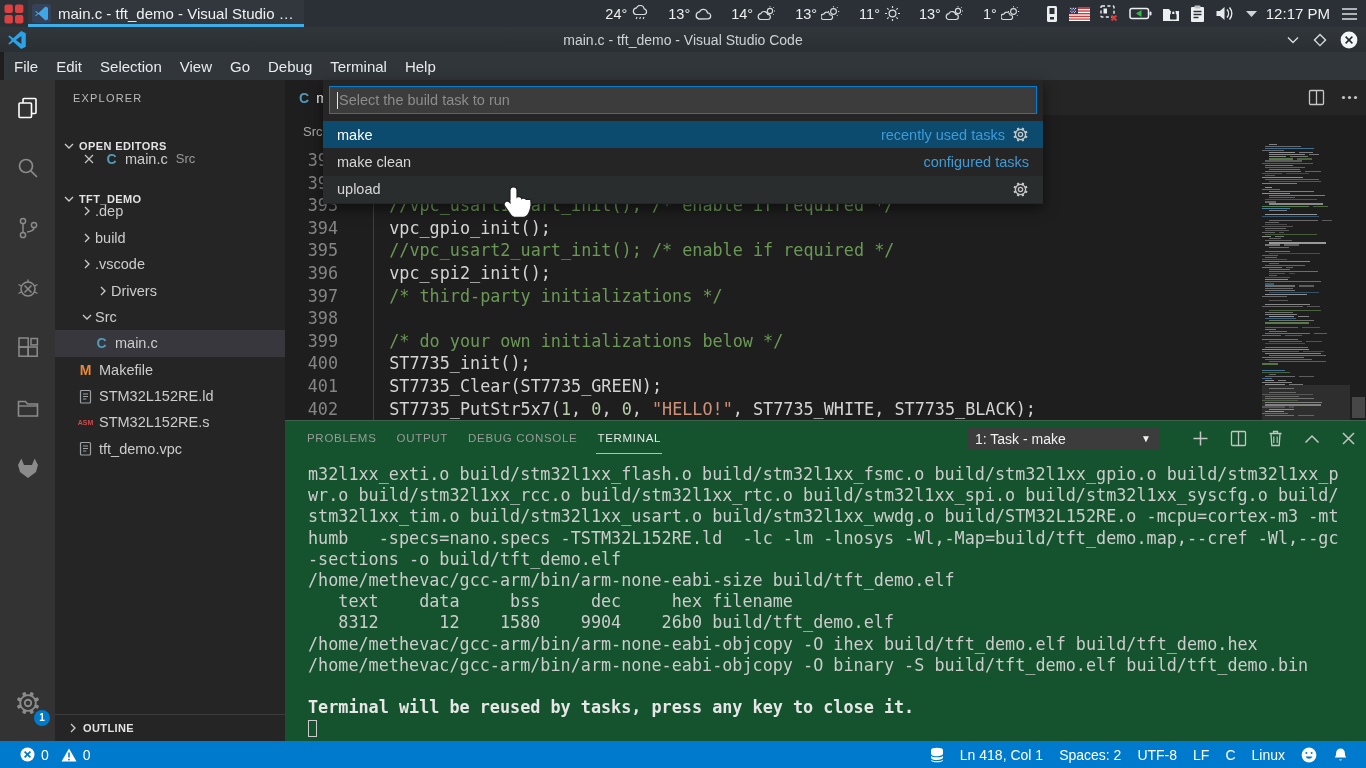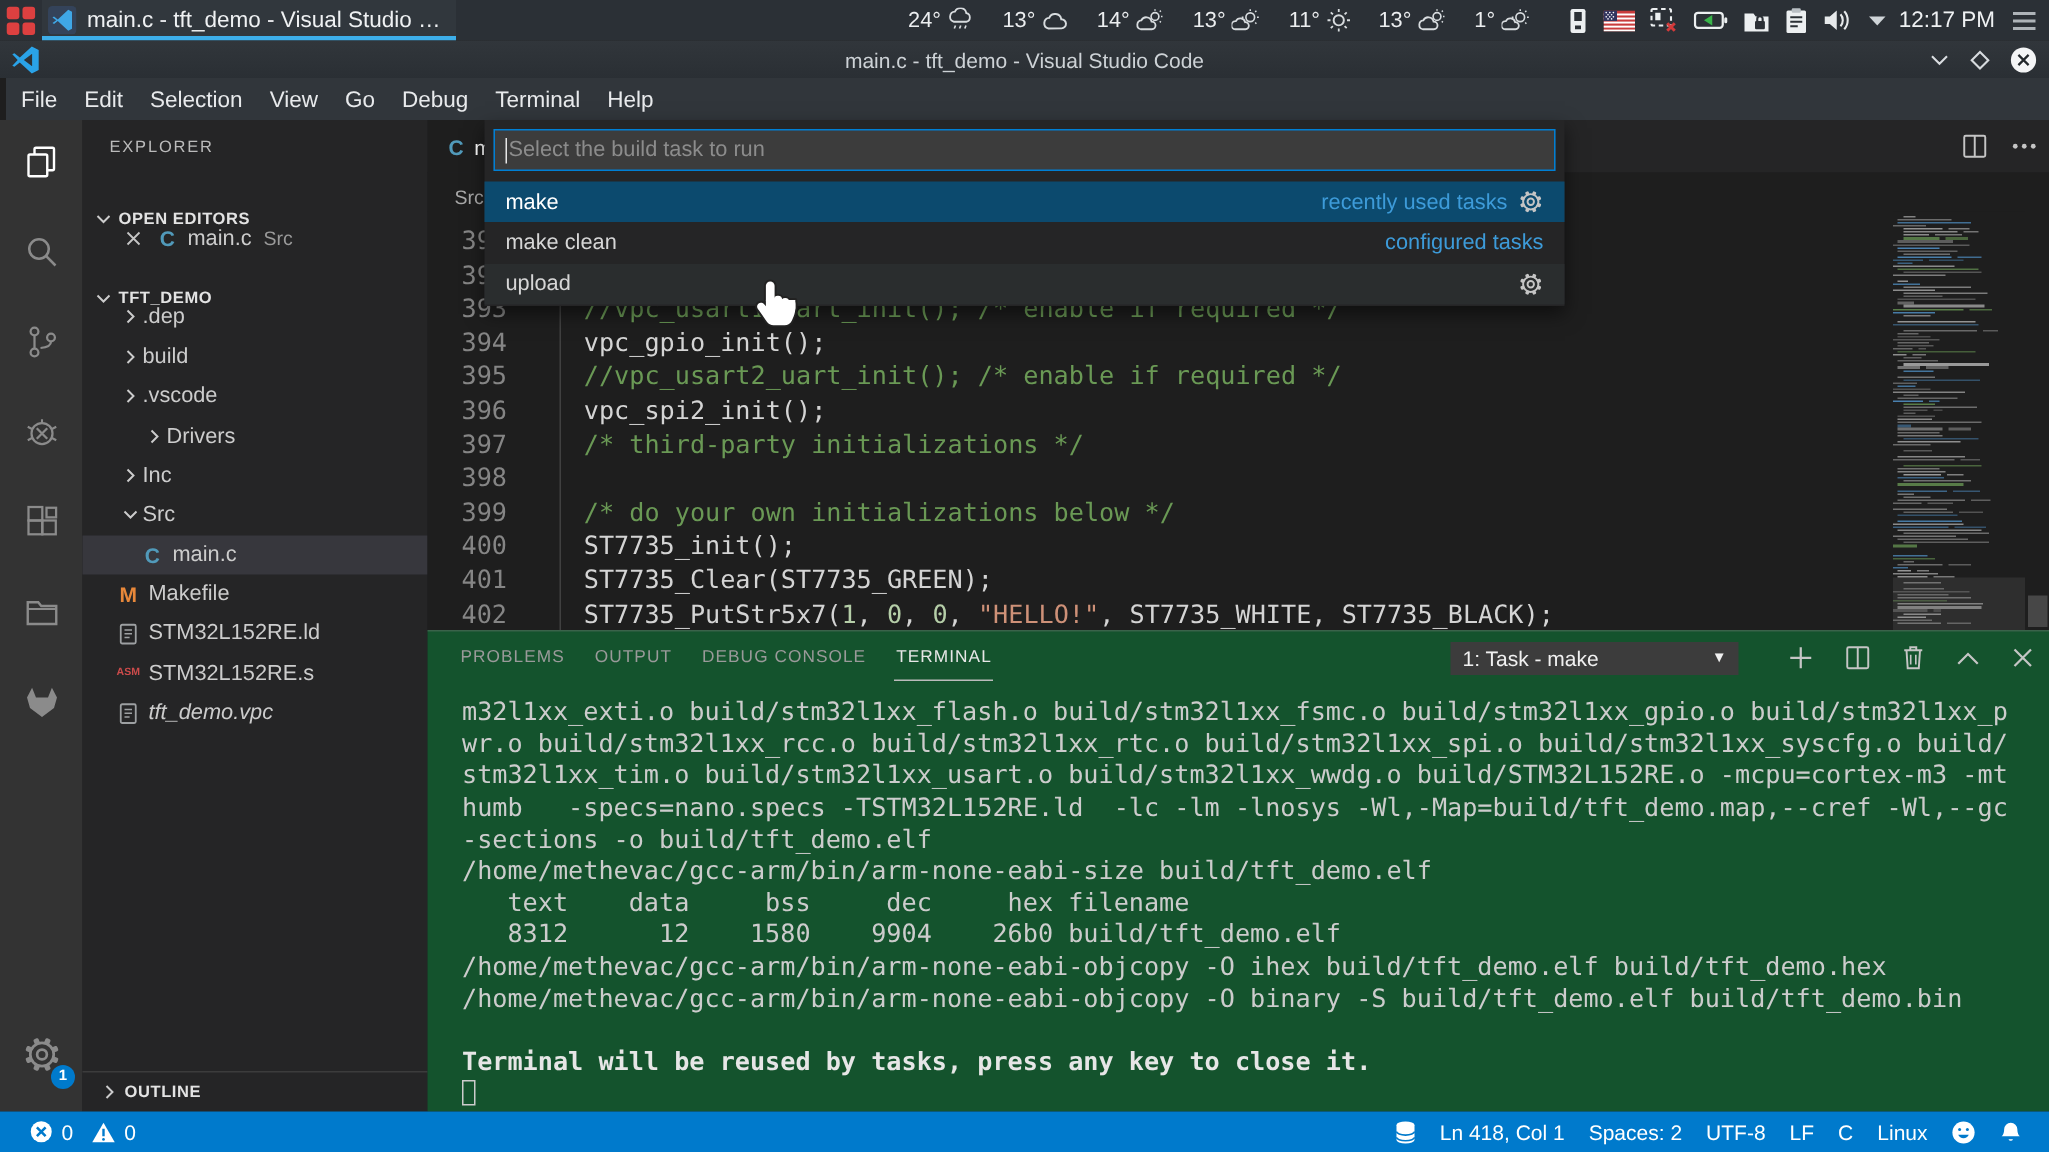--- a/index.html
+++ b/index.html
@@ -494,28 +494,20 @@
             <span class="twisty">
               <svg width="16" height="16" viewBox="0 0 16 16" fill="none" style="display:block">
                 <path d="M6 4 L10 8 L6 12" stroke="#cccccc" stroke-width="1.3" fill="none"></path>
               </svg>
             </span>
             <span class="sb-label">Drivers</span>
           </div>
           <div class="sb-row" style="padding-left: 24px;">
             <span class="twisty">
               <svg width="16" height="16" viewBox="0 0 16 16" fill="none" style="display:block">
-                <path d="M6 4 L10 8 L6 12" stroke="#cccccc" stroke-width="1.3" fill="none"></path>
-              </svg>
-            </span>
-            <span class="sb-label">Inc</span>
-          </div>
-          <div class="sb-row" style="padding-left: 24px;">
-            <span class="twisty">
-              <svg width="16" height="16" viewBox="0 0 16 16" fill="none" style="display:block">
                 <path d="M4 6 L8 10 L12 6" stroke="#cccccc" stroke-width="1.3" fill="none"></path>
               </svg>
             </span>
             <span class="sb-label">Src</span>
           </div>
           <div class="sb-row selected" style="padding-left: 38px;">
             <span class="ficon">
               <span class="icon-c">C</span>
             </span>
             <span class="sb-label">main.c</span>
@@ -534,21 +526,21 @@
               </svg>
             </span>
             <span class="sb-label">STM32L152RE.ld</span>
           </div>
           <div class="sb-row" style="padding-left: 22px;">
             <span class="ficon">
               <span class="icon-asm">ASM</span>
             </span>
             <span class="sb-label">STM32L152RE.s</span>
           </div>
-          <div class="sb-row" style="padding-left: 22px; font-style: italic;">
+          <div class="sb-row" style="padding-left: 22px;">
             <span class="ficon">
               <svg width="15" height="15" viewBox="0 0 15 15" fill="none" style="display:block">
                 <rect x="2.5" y="1.5" width="10" height="12.5" rx="1" stroke="#9da0a2" stroke-width="1.2" fill="none"></rect>
                 <path d="M5 5 h5 M5 7.5 h5 M5 10 h3.4" stroke="#9da0a2" stroke-width="1.1"></path>
               </svg>
             </span>
             <span class="sb-label">tft_demo.vpc</span>
           </div>
         </div>
       <div class="outline-row">

